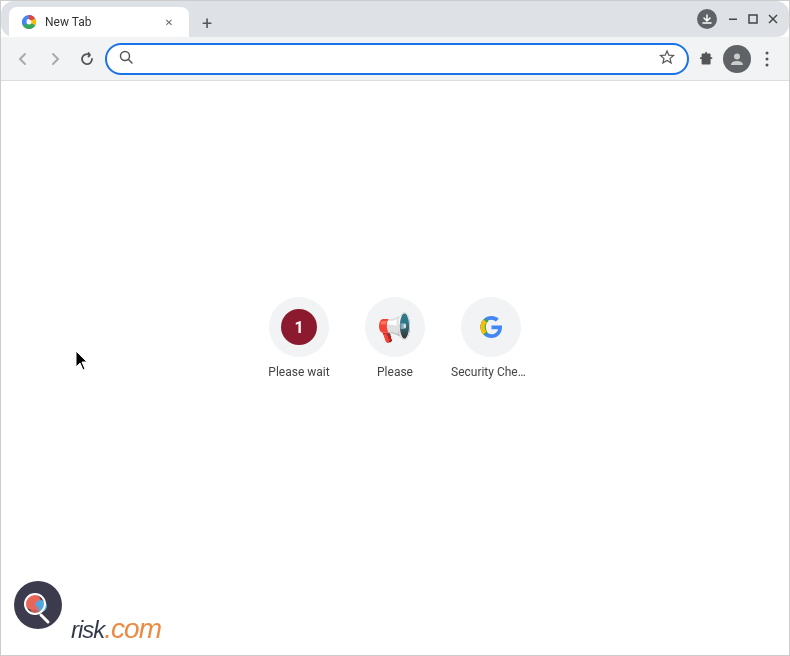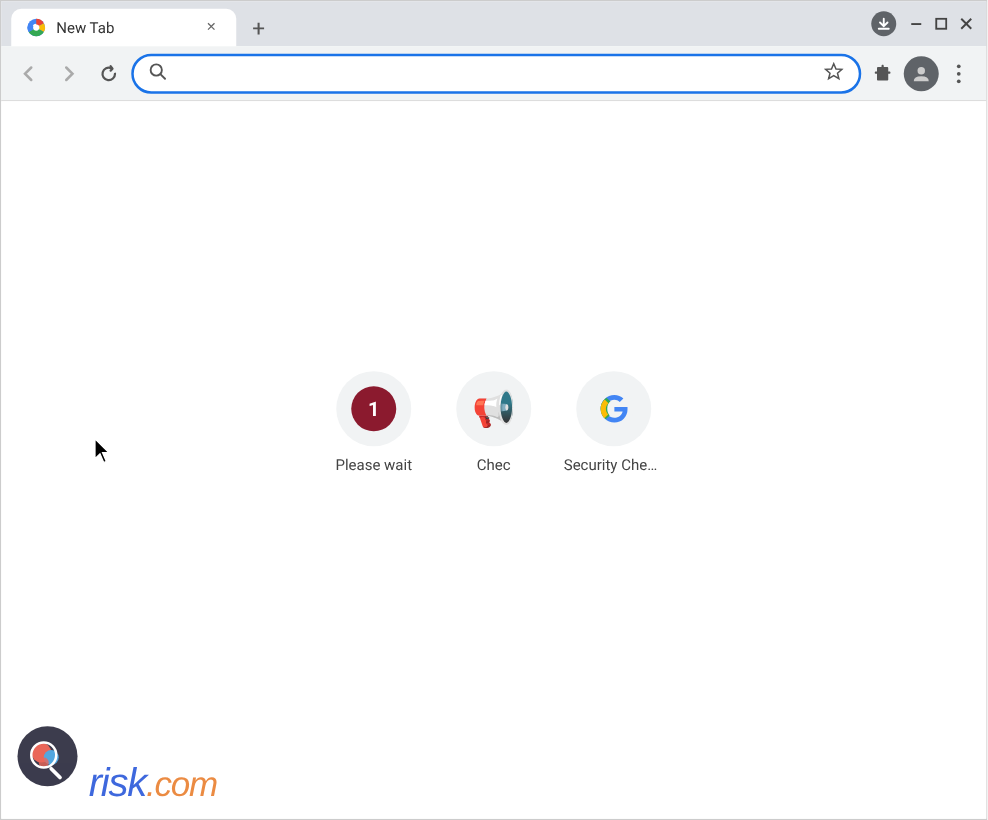--- a/index.html
+++ b/index.html
@@ -24,20 +24,21 @@
     }
 
     
     .title-bar {
       height: 36px;
       background: #dee1e6;
       display: flex;
       align-items: center;
       padding: 0 8px;
       user-select: none;
+      border-radius: 13px;
     }
 
     .tab-strip {
       display: flex;
       align-items: flex-end;
       height: 100%;
       flex: 1;
     }
 
     .tab {
@@ -459,21 +460,21 @@
             <span>1</span>
           </div>
         </div>
         <span class="shortcut-label">Please wait</span>
       </div>
 
       <div class="shortcut-item">
         <div class="shortcut-icon">
           <span class="video-icon-inner" style="font-size:28px;">📢</span>
         </div>
-        <span class="shortcut-label">Chec</span>
+        <span class="shortcut-label">Please</span>
       </div>
 
       <div class="shortcut-item">
         <div class="shortcut-icon">
           <svg class="google-g" viewBox="0 0 36 36">
             <circle cx="18" cy="18" r="16" fill="#f1f3f4"></circle>
             <path d="M29 18.5 C29 24.3 24.5 29 18.5 29 C12.5 29 7.5 24.3 7.5 18 C7.5 11.7 12.5 7 18.5 7 C21.3 7 23.8 8 25.7 9.7 L22.8 12.6 C21.6 11.5 20.1 10.8 18.5 10.8 C14.6 10.8 11.4 14.1 11.4 18 C11.4 21.9 14.6 25.2 18.5 25.2 C22 25.2 24.5 23.1 25.1 20.2 L18.5 20.2 L18.5 16.6 L29 16.6 Z" fill="#4285F4"></path>
             <path d="M7.5 18 C7.5 14.3 9.4 11.1 12.2 9.2 L15.4 12.2 C13.8 13.2 12.8 14.9 12.8 18 C12.8 20.1 13.5 21.9 14.7 23.3 L11.5 26.3 C9.1 24.3 7.5 21.3 7.5 18Z" fill="#34A853"></path>
             <path d="M7.5 18 C7.5 15.1 8.7 12.5 10.7 10.6 L13.8 13.5 C12.5 14.7 11.7 16.2 11.7 18 C11.7 19.8 12.4 21.4 13.6 22.6 L10.4 25.6 C8.6 23.8 7.5 21.1 7.5 18Z" fill="#FBBC05"></path>
           </svg>
@@ -495,19 +496,19 @@
       <svg class="watermark-logo" viewBox="0 0 50 50">
         <circle cx="25" cy="25" r="24" fill="#1a1a2e"></circle>
         <circle cx="20" cy="22" r="8" fill="#e74c3c"></circle>
         <circle cx="28" cy="26" r="6" fill="#3498db"></circle>
         <circle cx="22" cy="30" r="4" fill="#e74c3c" opacity="0.8"></circle>
 
         <line x1="28" y1="35" x2="35" y2="42" stroke="#fff" stroke-width="3" stroke-linecap="round"></line>
         <circle cx="22" cy="24" r="10" fill="none" stroke="#fff" stroke-width="2"></circle>
       </svg>
       <div style="font-family: Arial, sans-serif; display:flex; align-items: baseline;">
-        <span style="font-size: 32px; font-weight: 400; font-style: italic; color: #1d4ed8; letter-spacing: -1px;">risk</span>
+        <span style="font-size: 24px; font-weight: 400; font-style: italic; color: #0f172a; letter-spacing: -1px;">risk</span>
         <span style="font-size: 28px; font-weight: 400; font-style: italic; color: #e87722; letter-spacing: -1px; margin-top: 48px;">.com</span>
       </div>
     </div>
 
   </div>
 </div>
 
 </body></html>

